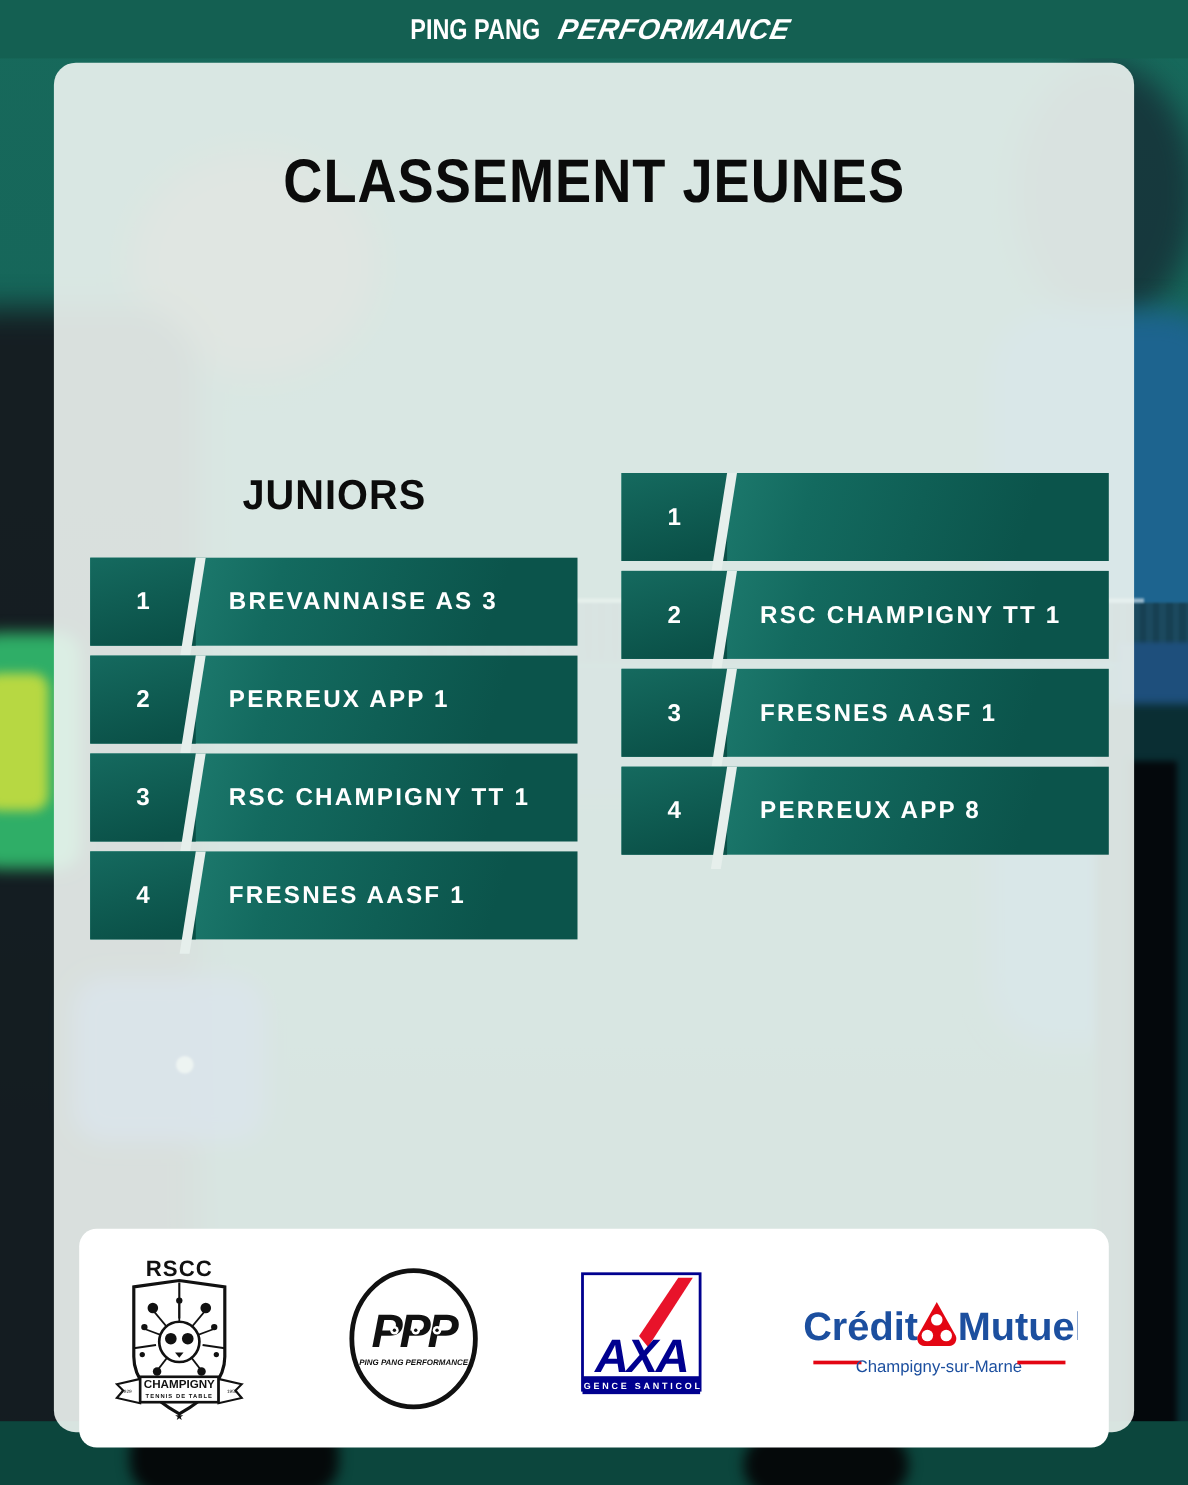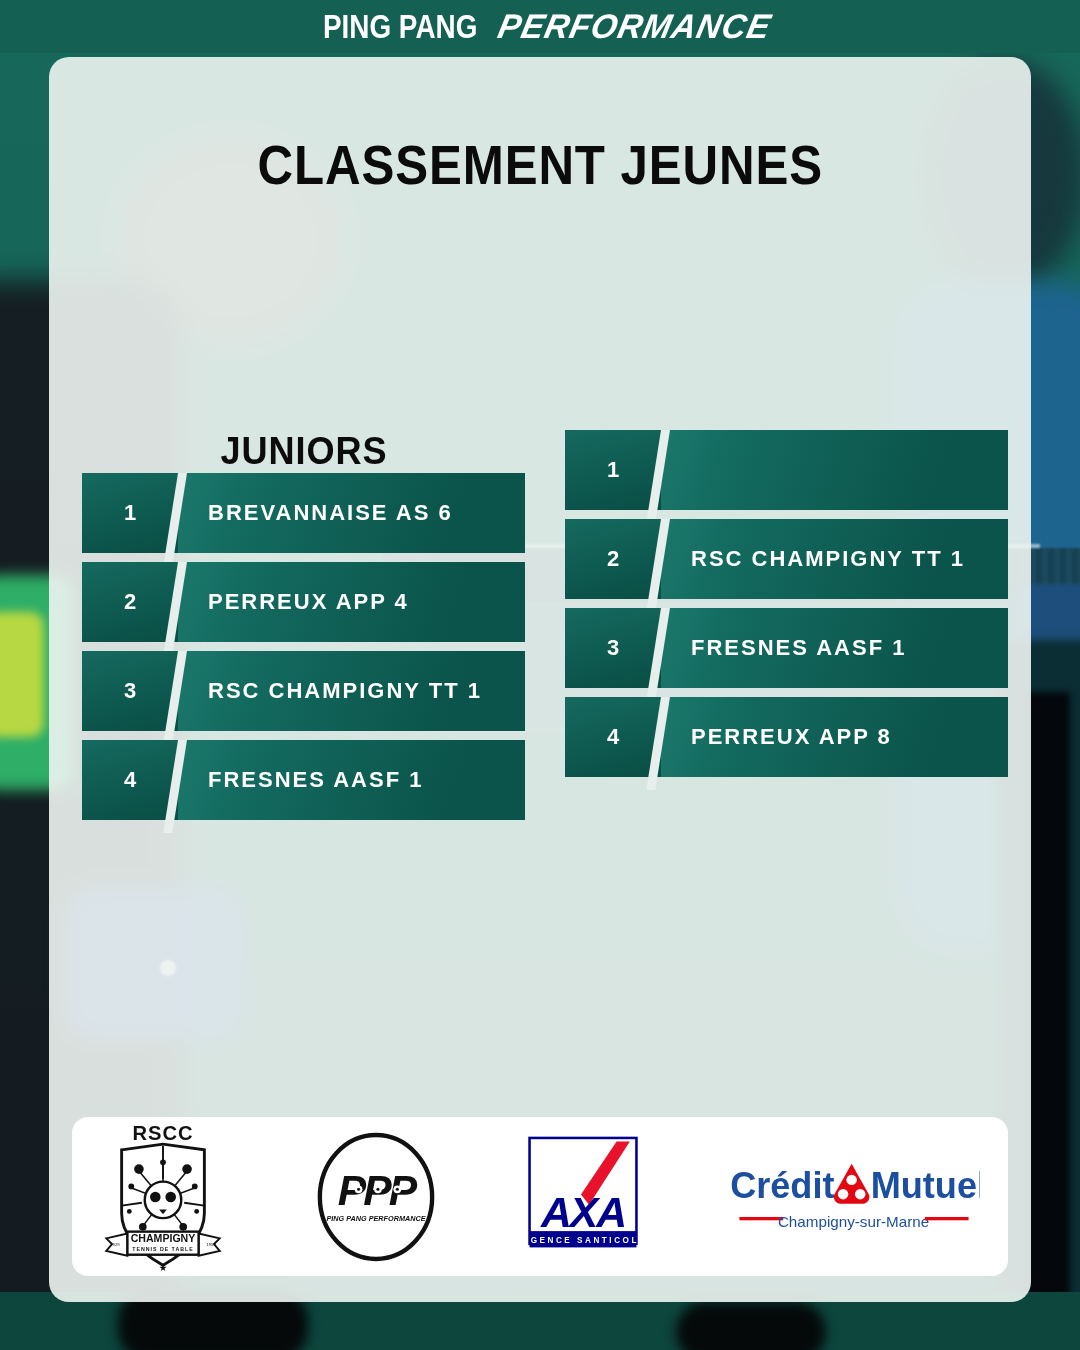--- a/index.html
+++ b/index.html
@@ -23,43 +23,43 @@
   .s-table-blue  { left:1016px; top:584px; width:75px; height:120px; background:#1E4F7C; filter:blur(2px); }
   .s-table-dark  { left:996px; top:640px; width:95px; height:720px; background:#0A2E33; filter:blur(4px); }
   .s-table-leg   { left:1026px; top:692px; width:44px; height:650px; background:#04080C; filter:blur(3px); }
   .s-table-mid   { left:420px; top:600px; width:620px; height:130px; background:#17505C; filter:blur(9px); opacity:.65; }
   .s-floor       { left:0; top:1292px; width:1080px; height:58px; background:#0C463D; }
   .s-shoe-1      { left:118px; top:1290px; width:190px; height:70px; border-radius:30px; background:#05090A; filter:blur(6px); }
   .s-shoe-2      { left:676px; top:1302px; width:150px; height:60px; border-radius:30px; background:#05090A; filter:blur(6px); }
 
   
   .topbar { position:absolute; left:0; top:0; width:1080px; height:53px; background:#146052; display:flex; align-items:center; justify-content:center; z-index:5; }
-  .brand { color:#fff; font-weight:bold; font-size:34px; white-space:nowrap; display:flex; align-items:baseline;justify-content:space-between; }
+  .brand { color:#fff; font-weight:bold; font-size:26px; white-space:nowrap; display:flex; align-items:baseline;justify-content:space-between; }
   .brand-left  { display:inline-block; transform:scaleX(.82); letter-spacing:0; }
   .brand-right { display:inline-block; transform:skewX(-12deg) scaleX(.98); font-style:italic; letter-spacing:1px; margin-left:2px; }
 
   
   .card { position:absolute; left:49px; top:57px; width:982px; height:1245px; border-radius:20px; background:rgba(238,245,242,0.90); z-index:4; }
 
   .title { position:absolute; left:0; top:80px; width:100%; text-align:center; color:#0b0b0b; font-weight:bold; font-size:56px; line-height:1; }
   .title > span { display:inline-block; transform:scaleX(.88); letter-spacing:1px; white-space:nowrap; }
   .subtitle { position:absolute; left:0; top:168px; width:100%; text-align:center; color:#0E5A58; font-weight:bold; font-size:30px; letter-spacing:1px; }
 
   .cols { position:absolute; left:33px; top:373px; width:926px; display:flex; gap:40px; }
   .col { width:443px; }
-  .col-header { text-align:center; color:#0c0c0c; font-weight:bold; font-size:38px; letter-spacing:1px; }
+  .col-header { text-align:center; color:#0c0c0c; font-weight:bold; font-size:38px; letter-spacing:1px; margin-bottom:34px; }
   .col-header > span { display:inline-block; transform:scaleX(.95); }
 
   .bar { position:relative; height:80px; margin-bottom:9px; background:linear-gradient(108deg,#27897B 0%,#136A5F 38%,#0B544B 82%); }
   .bar-num { position:absolute; left:0; top:0; width:96px; height:80px; background:linear-gradient(165deg,#156A5F 0%,#0A5047 90%); display:flex; align-items:center; justify-content:center; color:#fff; font-weight:bold; font-size:22px; }
   .bar-slash { position:absolute; left:96px; top:0; width:9px; height:93px; background:#E6EFEC; transform:skewX(-9deg); transform-origin:top left; }
   .bar-team { position:absolute; left:126px; top:0; height:80px; display:flex; align-items:center; color:#fff; font-weight:bold; font-size:22px; letter-spacing:2px; white-space:nowrap; }
 
   
-  .footer { position:absolute; left:23px; top:1060px; width:936px; height:159px; background:#ffffff; border-radius:16px; display:flex; align-items:center; justify-content:space-between; padding:4px 28px; }
+  .footer { position:absolute; left:23px; top:1060px; width:936px; height:199px; background:#ffffff; border-radius:16px; display:flex; align-items:center; justify-content:space-between; padding:4px 28px; }
   .logo { flex:0 0 auto; display:flex; align-items:center; justify-content:center; }
   svg text { font-family:"Liberation Sans", sans-serif; }
 </style>
 </head>
 <body>
 
 <div class="stage">
 
   <div>
     <div class="bg-shape s-head-left"></div>
@@ -94,28 +94,28 @@
 
     <div class="cols">
 
       <div class="col">
         <div class="col-header"><span>JUNIORS</span></div>
         <div class="bar">
           <div class="bar-num">
               <span>1</span>
             </div>
           <div class="bar-slash"></div>
-          <div class="bar-team">BREVANNAISE AS 6</div>
+          <div class="bar-team">BREVANNAISE AS 3</div>
         </div>
         <div class="bar">
           <div class="bar-num">
               <span>2</span>
             </div>
           <div class="bar-slash"></div>
-          <div class="bar-team">PERREUX APP 4</div>
+          <div class="bar-team">PERREUX APP 1</div>
         </div>
         <div class="bar">
           <div class="bar-num">
               <span>3</span>
             </div>
           <div class="bar-slash"></div>
           <div class="bar-team">RSC CHAMPIGNY TT 1</div>
         </div>
         <div class="bar">
           <div class="bar-num">

